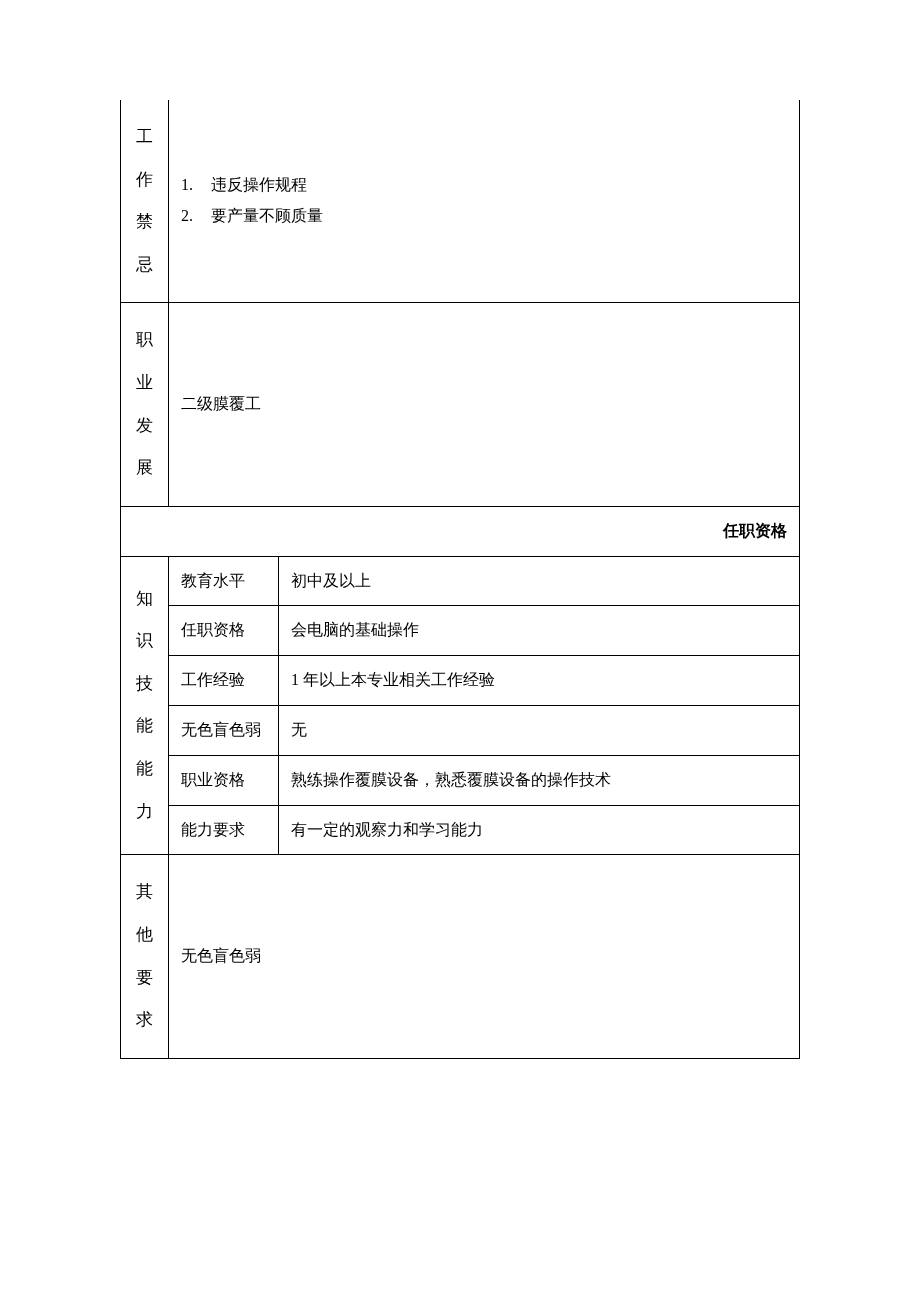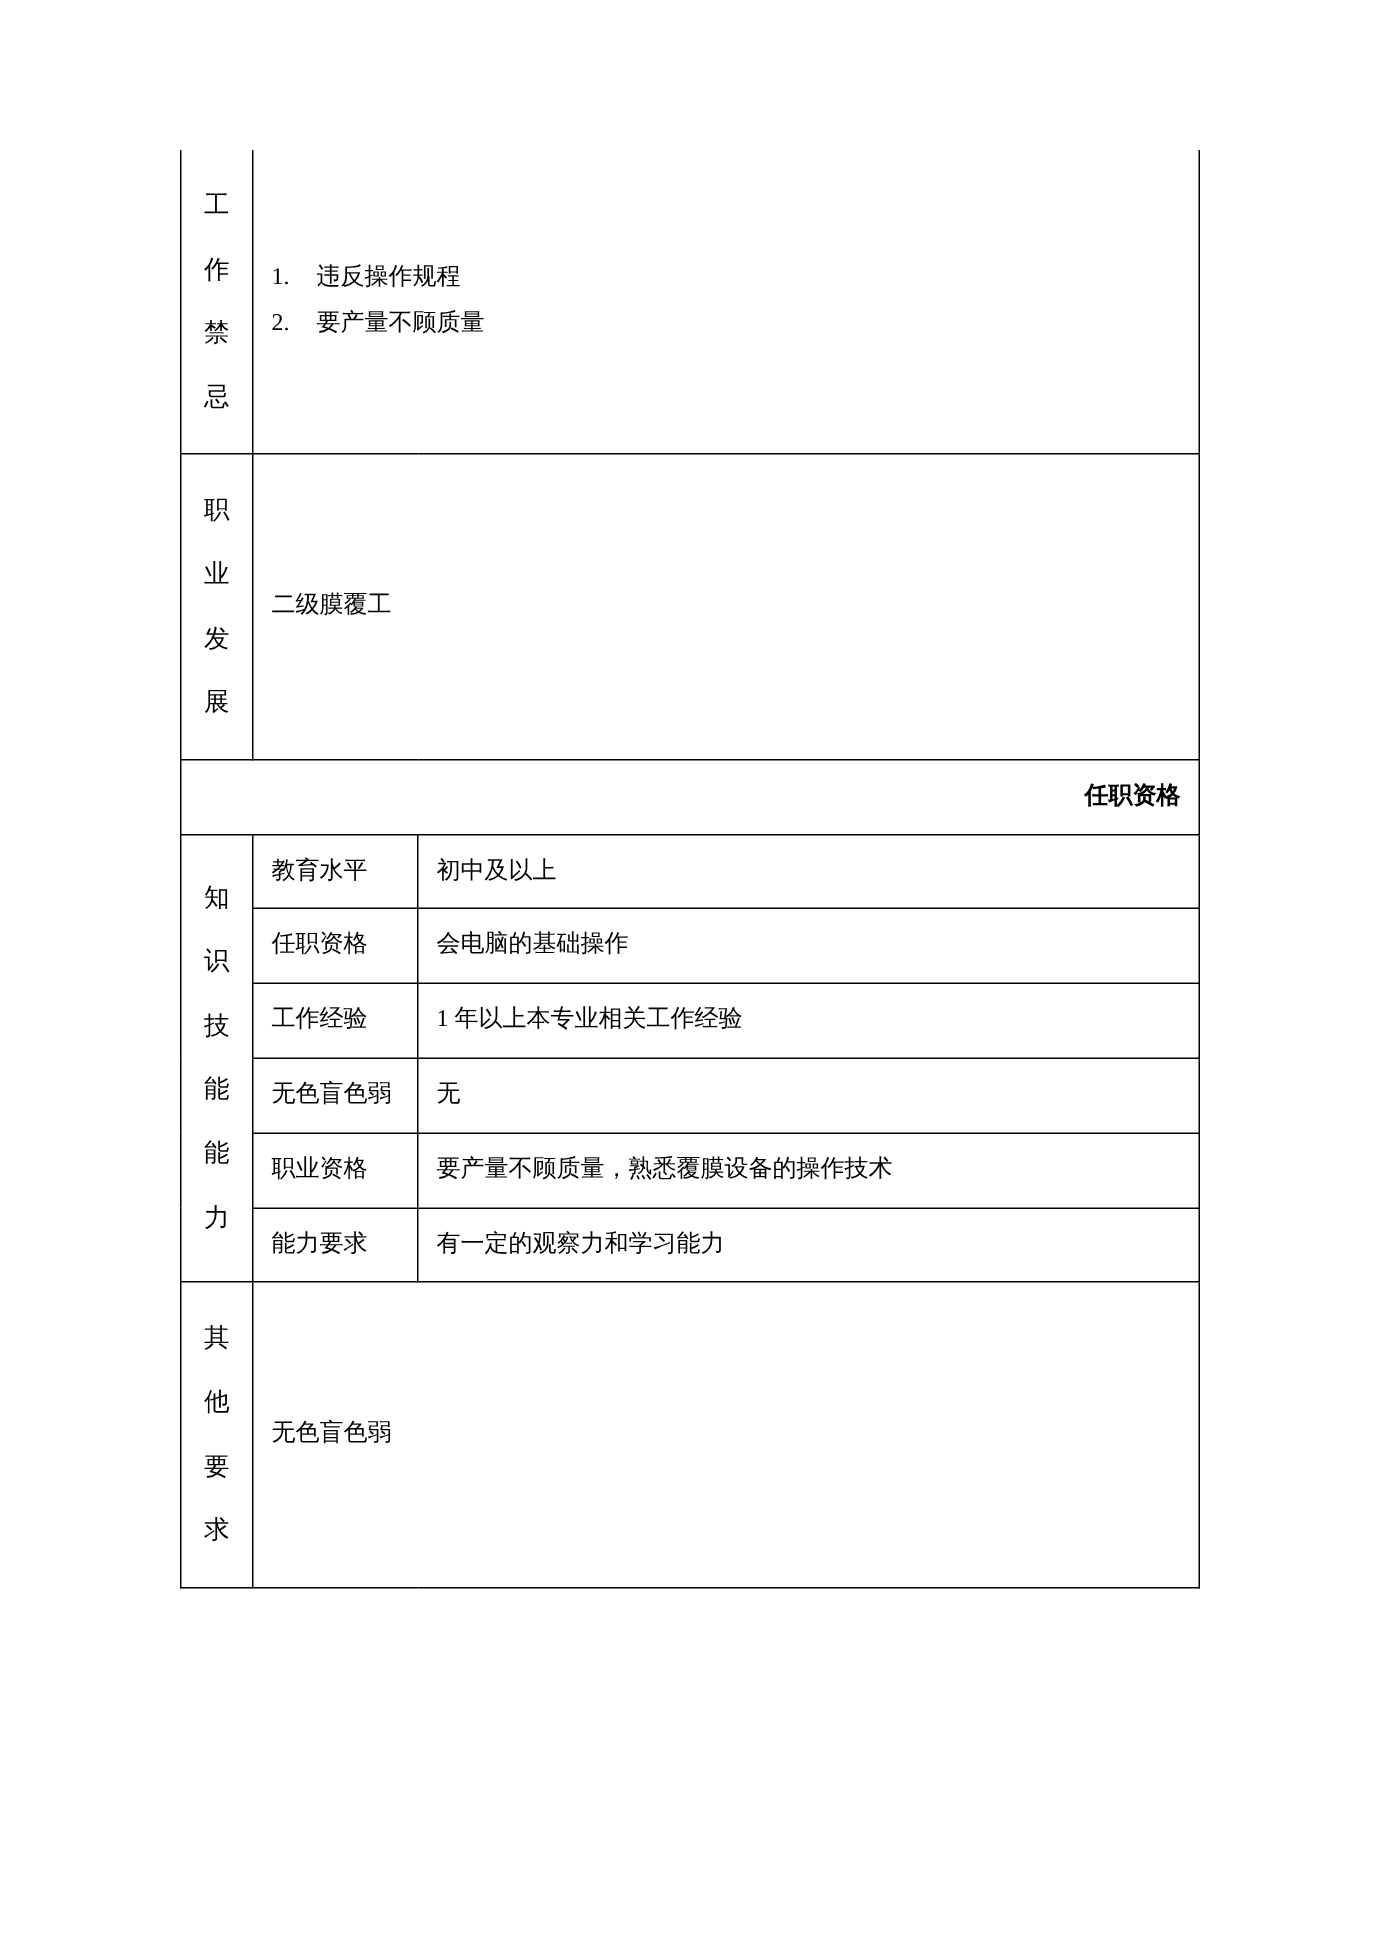--- a/index.html
+++ b/index.html
@@ -118,21 +118,21 @@
   <tr>
     <td class="sub-label">工作经验</td>
     <td class="content-cell">1 年以上本专业相关工作经验</td>
   </tr>
   <tr>
     <td class="sub-label">无色盲色弱</td>
     <td class="content-cell">无</td>
   </tr>
   <tr>
     <td class="sub-label">职业资格</td>
-    <td class="content-cell">要产量不顾质量，熟悉覆膜设备的操作技术</td>
+    <td class="content-cell">熟练操作覆膜设备，熟悉覆膜设备的操作技术</td>
   </tr>
   <tr>
     <td class="sub-label">能力要求</td>
     <td class="content-cell">有一定的观察力和学习能力</td>
   </tr>
   <tr>
     <td class="vertical-label">
       <span>其</span>
       <span>他</span>
       <span>要</span>

